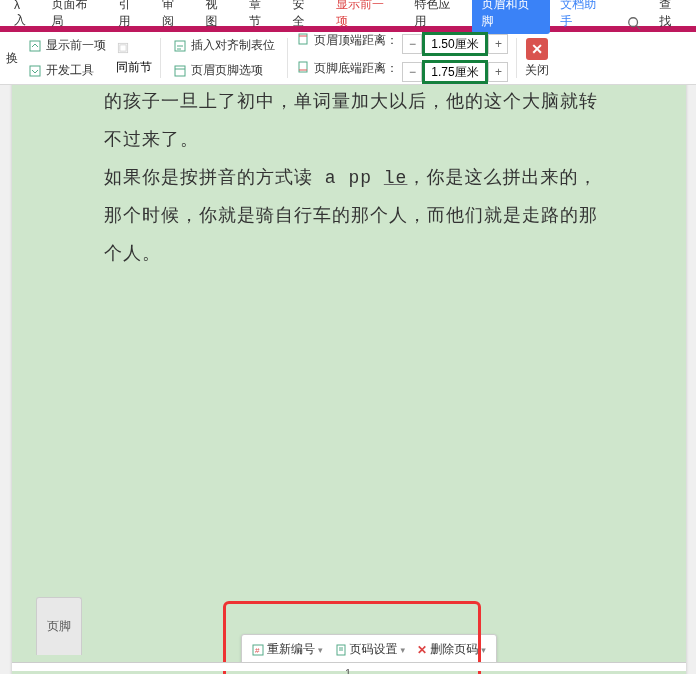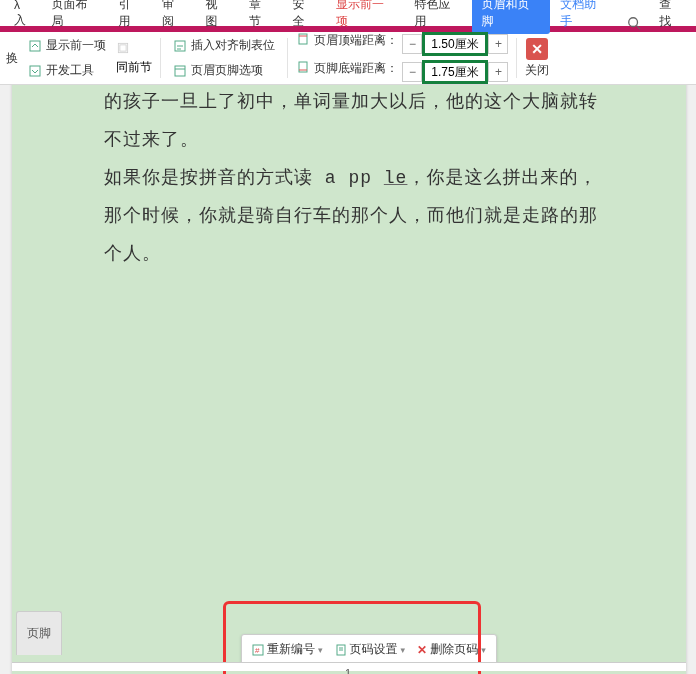--- a/index.html
+++ b/index.html
@@ -16,21 +16,21 @@
 .sep{width:1px;height:40px;background:#e3e3e3;margin:0 2px}
 .spin{display:flex;align-items:center}
 .spin button{width:20px;height:20px;border:1px solid #ccc;background:#fff;cursor:pointer;font-size:12px;color:#666}
 .spin input{width:60px;height:18px;border:3px solid #15803d;text-align:center;font-size:12px;padding:0}
 .close-btn{width:22px;height:22px;background:#d9534f;color:#fff;border-radius:3px;display:flex;align-items:center;justify-content:center;font-weight:bold;font-size:14px;cursor:pointer}
 .close-wrap{display:flex;flex-direction:column;align-items:center;gap:2px}
 .doc-area{position:relative;height:596px;background:#f0f0f0;overflow:hidden}
 .page{position:absolute;left:12px;top:-6px;width:674px;height:700px;background:#cfe6cc;box-shadow:0 1px 3px rgba(0,0,0,.2)}
 .page-text{position:absolute;left:92px;top:4px;width:510px;font-family:Liberation Mono, monospace;font-size:18px;line-height:38px;color:#333;letter-spacing:1px}
 .page-text span.u{text-decoration:underline;text-decoration-color:#666}
-.footer-tab{position:absolute;left:16px;bottom:26px;background:#e8e8e8;border:1px solid #ccc;border-bottom:none;padding:13px 10px;font-size:12px;color:#555;border-radius:3px 3px 0 0}
+.footer-tab{position:absolute;left:36px;bottom:26px;background:#e8e8e8;border:1px solid #ccc;border-bottom:none;padding:20px 10px;font-size:12px;color:#555;border-radius:3px 3px 0 0}
 .tool-pop{position:absolute;left:241px;bottom:16px;display:flex;gap:4px;background:#fff;border:1px solid #ccc;border-radius:3px;padding:4px 6px;box-shadow:0 1px 3px rgba(0,0,0,.15)}
 .tool-pop .item{display:flex;align-items:center;gap:3px;font-size:12px;color:#333;padding:2px 4px;cursor:pointer}
 .tool-pop .item .dd{font-size:9px;color:#888}
 .red-box{position:absolute;left:223px;bottom:-6px;width:252px;height:80px;border:3px solid #e33;border-radius:6px;pointer-events:none}
 .page-num{position:absolute;left:50%;bottom:2px;transform:translateX(-50%);font-size:11px;color:#555}
 .hruler{position:absolute;left:12px;right:10px;bottom:10px;height:8px;background:#fff;border-top:1px solid #ccc}
 .search-icon{display:inline-flex;align-items:flex-end;gap:18px}
 svg{display:block}
 </style>
 </head>

